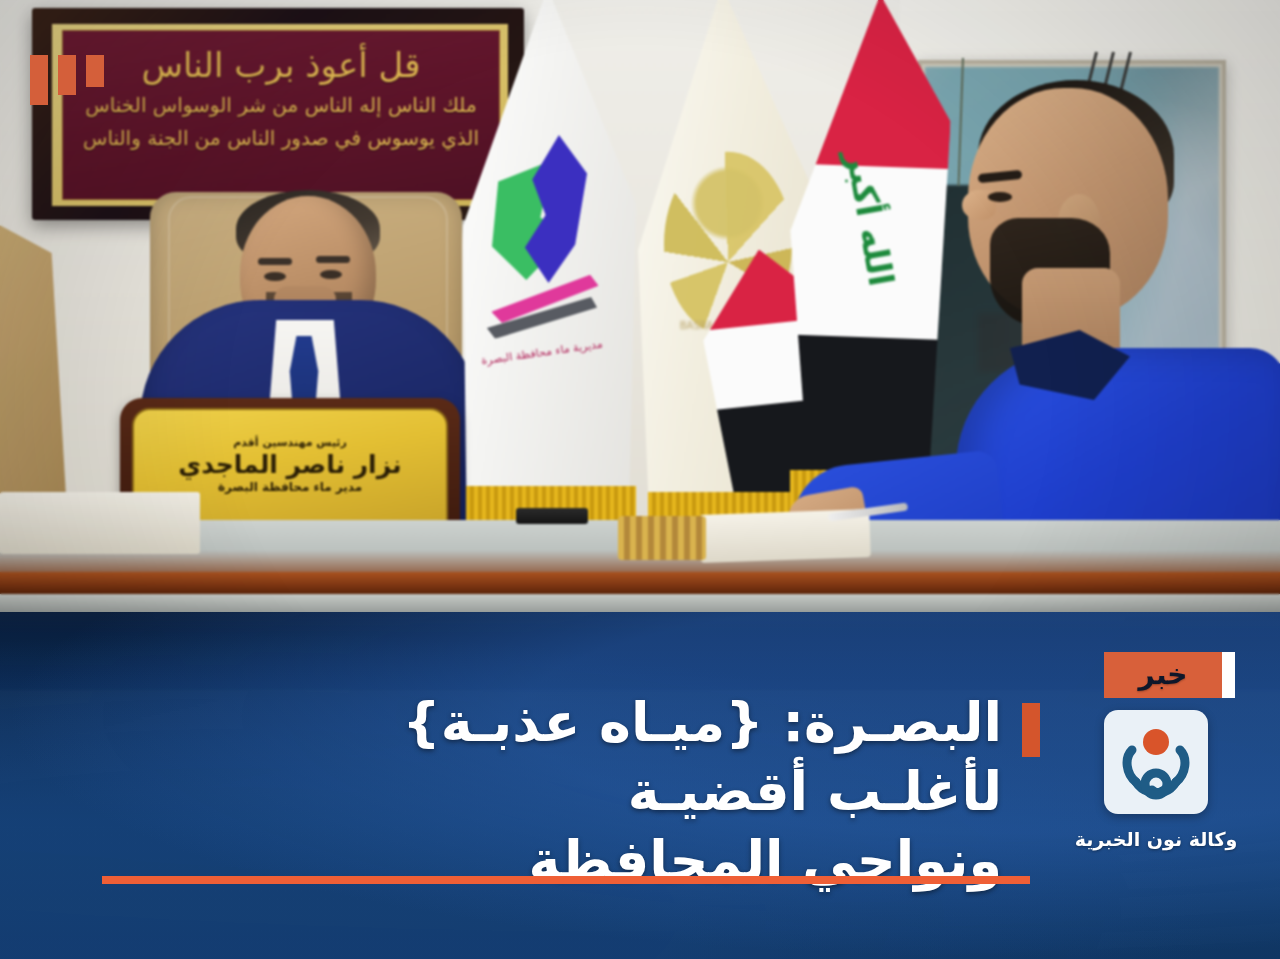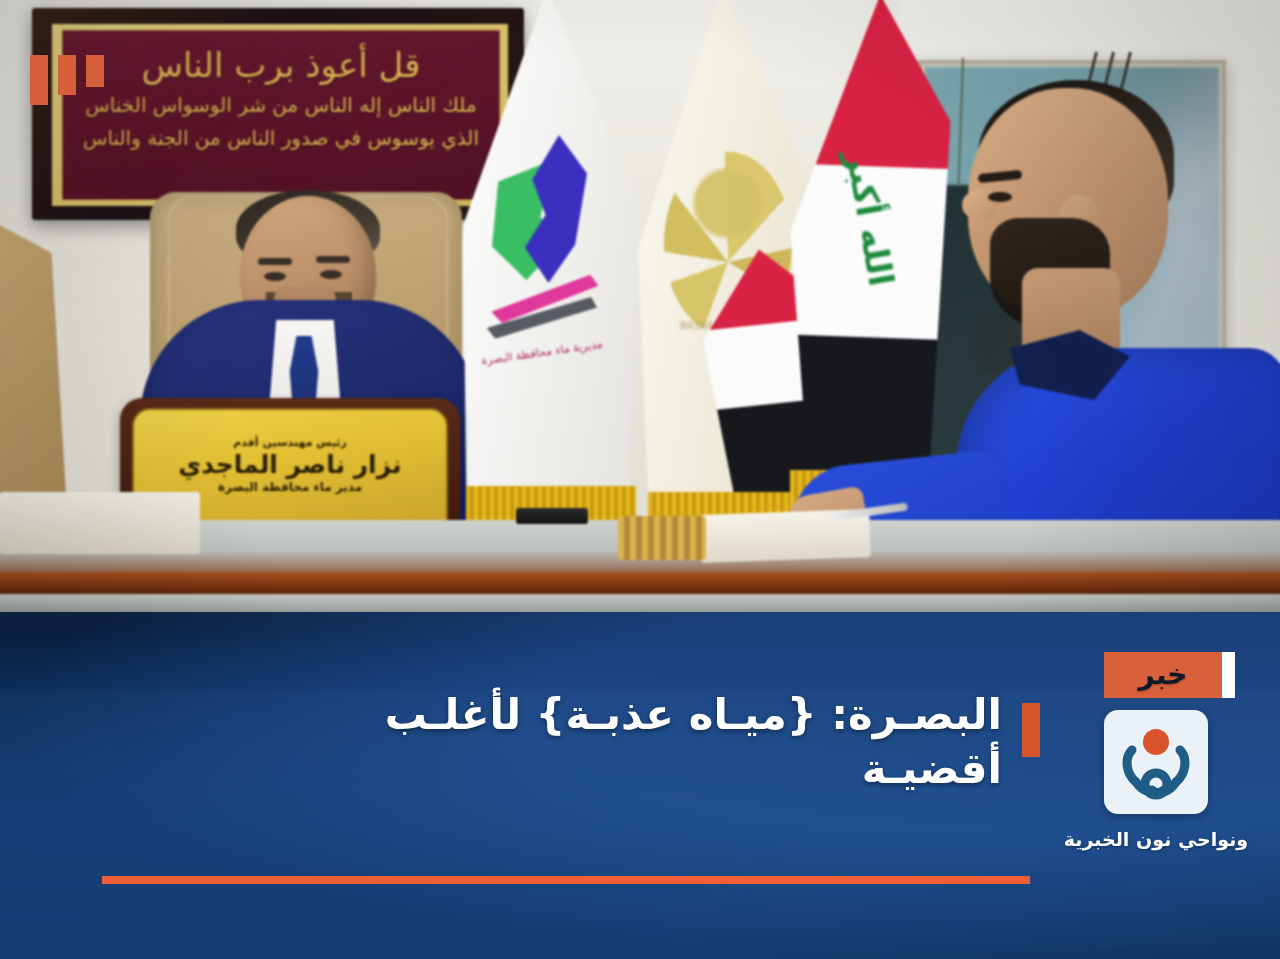--- a/index.html
+++ b/index.html
@@ -445,21 +445,21 @@
   .tick.t3 { height: 32px; }
 
   
   .headline {
     position: absolute;
     right: 278px; top: 688px;
     width: 760px;
     text-align: right;
     direction: rtl;
     color: #ffffff;
-    font-size: 42px;
+    font-size: 54px;
     font-weight: 700;
     line-height: 1.28;
     letter-spacing: -.2px;
     text-shadow: 0 2px 5px rgba(0,0,0,.45);
     z-index: 7;
   }
 
   
   .headline-bar {
     position: absolute;
@@ -633,20 +633,21 @@
     <span class="tick t2"></span>
     <span class="tick t3"></span>
   </div>
 
   <div class="bottom-panel">
     <div class="panel-sheen"></div>
   </div>
 
   <div class="headline">
     <div>البصـرة: {ميـاه عذبـة} لأغلـب أقضيـة</div>
+    <div>ونواحي المحافظة</div>
   </div>
 
   <div class="headline-bar"></div>
   <div class="rule"></div>
 
   <div class="brand">
 
     <div class="badge">
       <span class="badge-text">خبر</span>
     </div>
@@ -655,16 +656,16 @@
       <svg width="88" height="88" viewBox="0 0 88 88">
         <circle cx="44" cy="24" r="13" fill="#d9542a"></circle>
         <path d="M20 32 C12 40 14 56 24 64" stroke="#1f5c86" stroke-width="9" stroke-linecap="round" fill="none"></path>
         <path d="M68 32 C76 40 74 56 64 64" stroke="#1f5c86" stroke-width="9" stroke-linecap="round" fill="none"></path>
         <path d="M24 64 C30 74 44 78 52 72" stroke="#1f5c86" stroke-width="9" stroke-linecap="round" fill="none"></path>
         <path d="M64 64 C58 74 46 78 40 72" stroke="#1f5c86" stroke-width="9" stroke-linecap="round" fill="none"></path>
         <circle cx="44" cy="66" r="11" fill="none" stroke="#1f5c86" stroke-width="9"></circle>
       </svg>
     </div>
 
-    <div class="agency">ونواحي نون الخبرية</div>
+    <div class="agency">وكالة نون الخبرية</div>
   </div>
 
 </div>
 
 </body></html>

